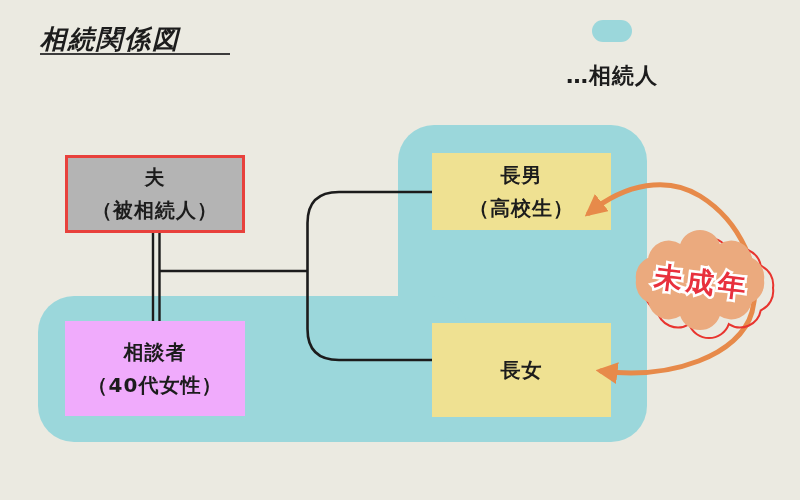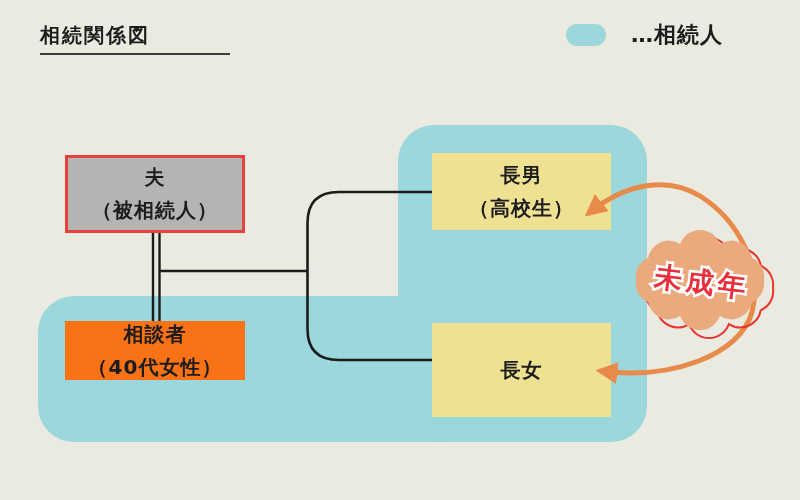--- a/index.html
+++ b/index.html
@@ -5,44 +5,44 @@
   html,body{margin:0;padding:0;}
   body{
     width:800px;height:500px;position:relative;overflow:hidden;
     background:#ebeae1;
     font-family:"DejaVu Sans",sans-serif;
     font-weight:bold;color:#1c1c1c;
   }
   .abs{position:absolute;}
 
   
-  .title{left:40px;top:22px;font-size:20px;letter-spacing:2px;}
+  .title{left:40px;top:22px;font-size:26px;letter-spacing:2px;font-style:italic;}
   .title-underline{left:40px;top:53px;width:190px;height:2px;background:#3c3c3c;}
 
   
-  .legend{left:566px;top:20px;display:flex;align-items:center;gap:25px;}
+  .legend{left:566px;top:20px;display:flex;align-items:center;gap:19px;flex-direction:column;}
   .legend-swatch{width:40px;height:22px;border-radius:11px;background:#9bd7db;}
   .legend-label{font-size:22px;letter-spacing:1px;}
 
   
   .zone{background:#9bd7db;border-radius:36px;}
   .zone-right{left:398px;top:125px;width:249px;height:317px;}
   .zone-left{left:38px;top:296px;width:430px;height:146px;}
 
   
   svg.layer{left:0;top:0;pointer-events:none;}
 
   
   .node{
     display:flex;flex-direction:column;align-items:center;justify-content:center;
     box-sizing:border-box;text-align:center;font-size:20px;line-height:1.65;
     letter-spacing:1px;
   }
   .node-husband{left:65px;top:155px;width:180px;height:78px;background:#b4b4b4;border:3px solid #e8413c;}
-  .node-consultant{left:65px;top:321px;width:180px;height:59px;background:#f97316;}
+  .node-consultant{left:65px;top:321px;width:180px;height:95px;background:#f0abfc;}
   .node-son{left:432px;top:153px;width:179px;height:77px;background:#efe192;font-family:Liberation Serif, serif;}
   .node-daughter{left:432px;top:323px;width:179px;height:94px;background:#efe192;}
 
   .cloud-label-text{
     font-family:"DejaVu Sans",sans-serif;font-weight:bold;font-size:28px;letter-spacing:4px;
     fill:#e8303d;stroke:#ffffff;stroke-width:5px;paint-order:stroke;
   }
 </style>
 </head>
 <body>

